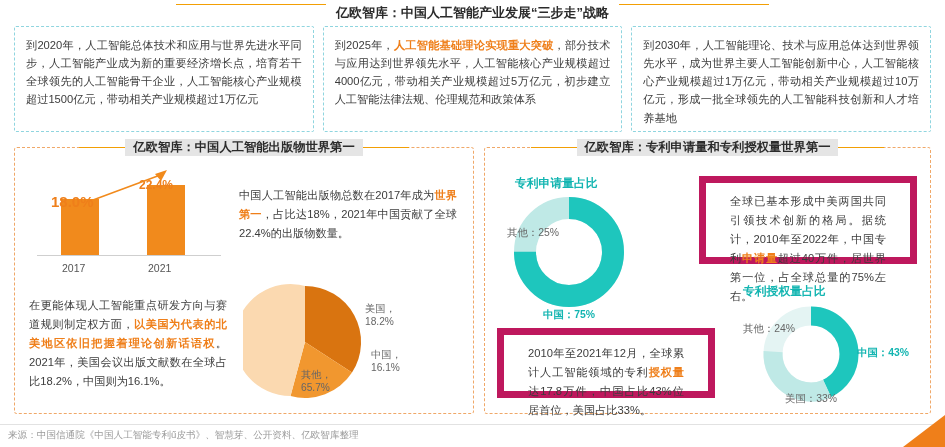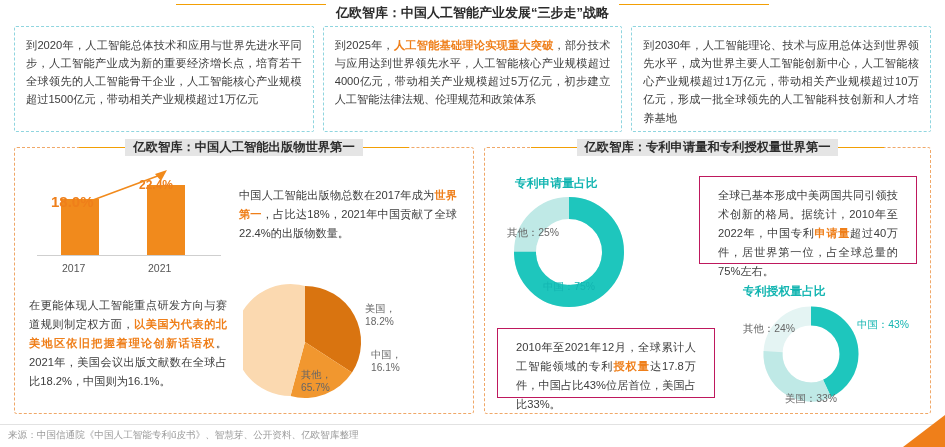--- a/index.html
+++ b/index.html
@@ -105,31 +105,31 @@
 
   
   .rp-heading {
     position: absolute; font-size: 11.8px; font-weight: bold; color: #13b5b1;
   }
   #rp-head-1 { left: 30px; top: 28px; }
   #rp-head-2 { left: 258px; top: 136px; }
 
   .rp-box {
     position: absolute;
-    border: 1px solid #be185d;
+    border: 7px solid #be185d;
     background: #fff;
-    padding: 9px 18px;
+    padding: 9px 24px;
     font-size: 11.2px; line-height: 1.7; text-align: justify;
     color: #3c3c3c;
   }
   #rp-box-1 { left: 214px; top: 28px; width: 218px; height: 88px; }
   #rp-box-2 { left: 12px;  top: 180px; width: 218px; height: 70px; }
 
   .donut-label { position: absolute; font-size: 10.4px; color: #666; }
-  .donut-label.teal { color: #13b5b1; font-weight: normal; }
+  .donut-label.teal { color: #13b5b1; font-weight: bold; margin-top: 28px; }
 
   
   .footer-line {
     position: absolute; left: 0; top: 424px; width: 945px; height: 1px;
     background: #e2e2e2;
   }
   .footer {
     position: absolute; left: 8px; top: 429px;
     font-size: 9.6px; color: #9a9a9a;
   }

